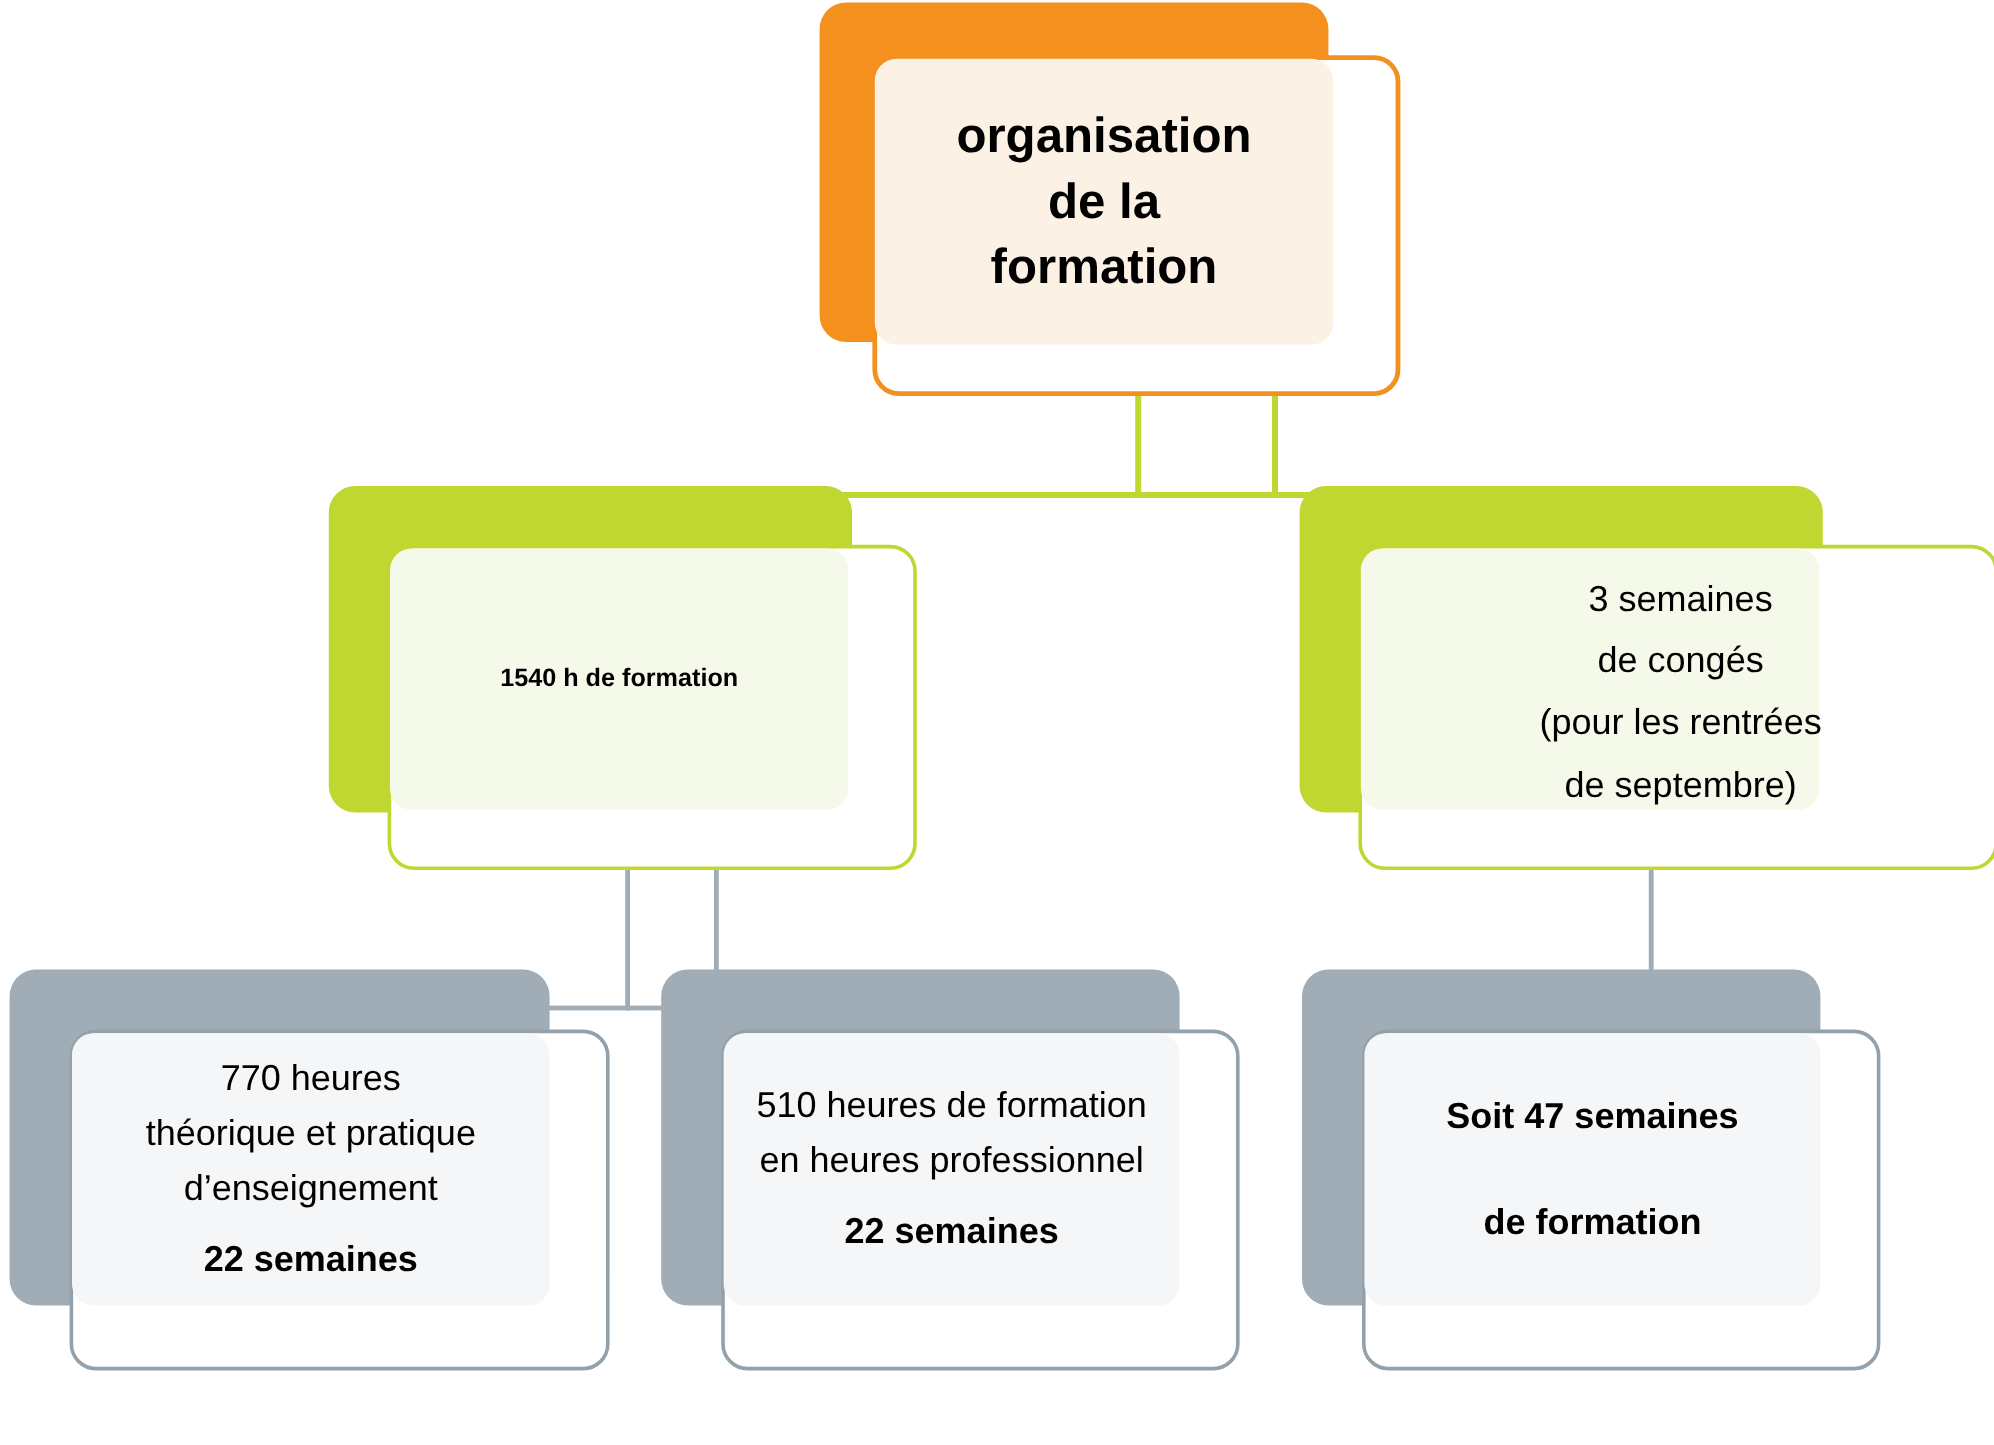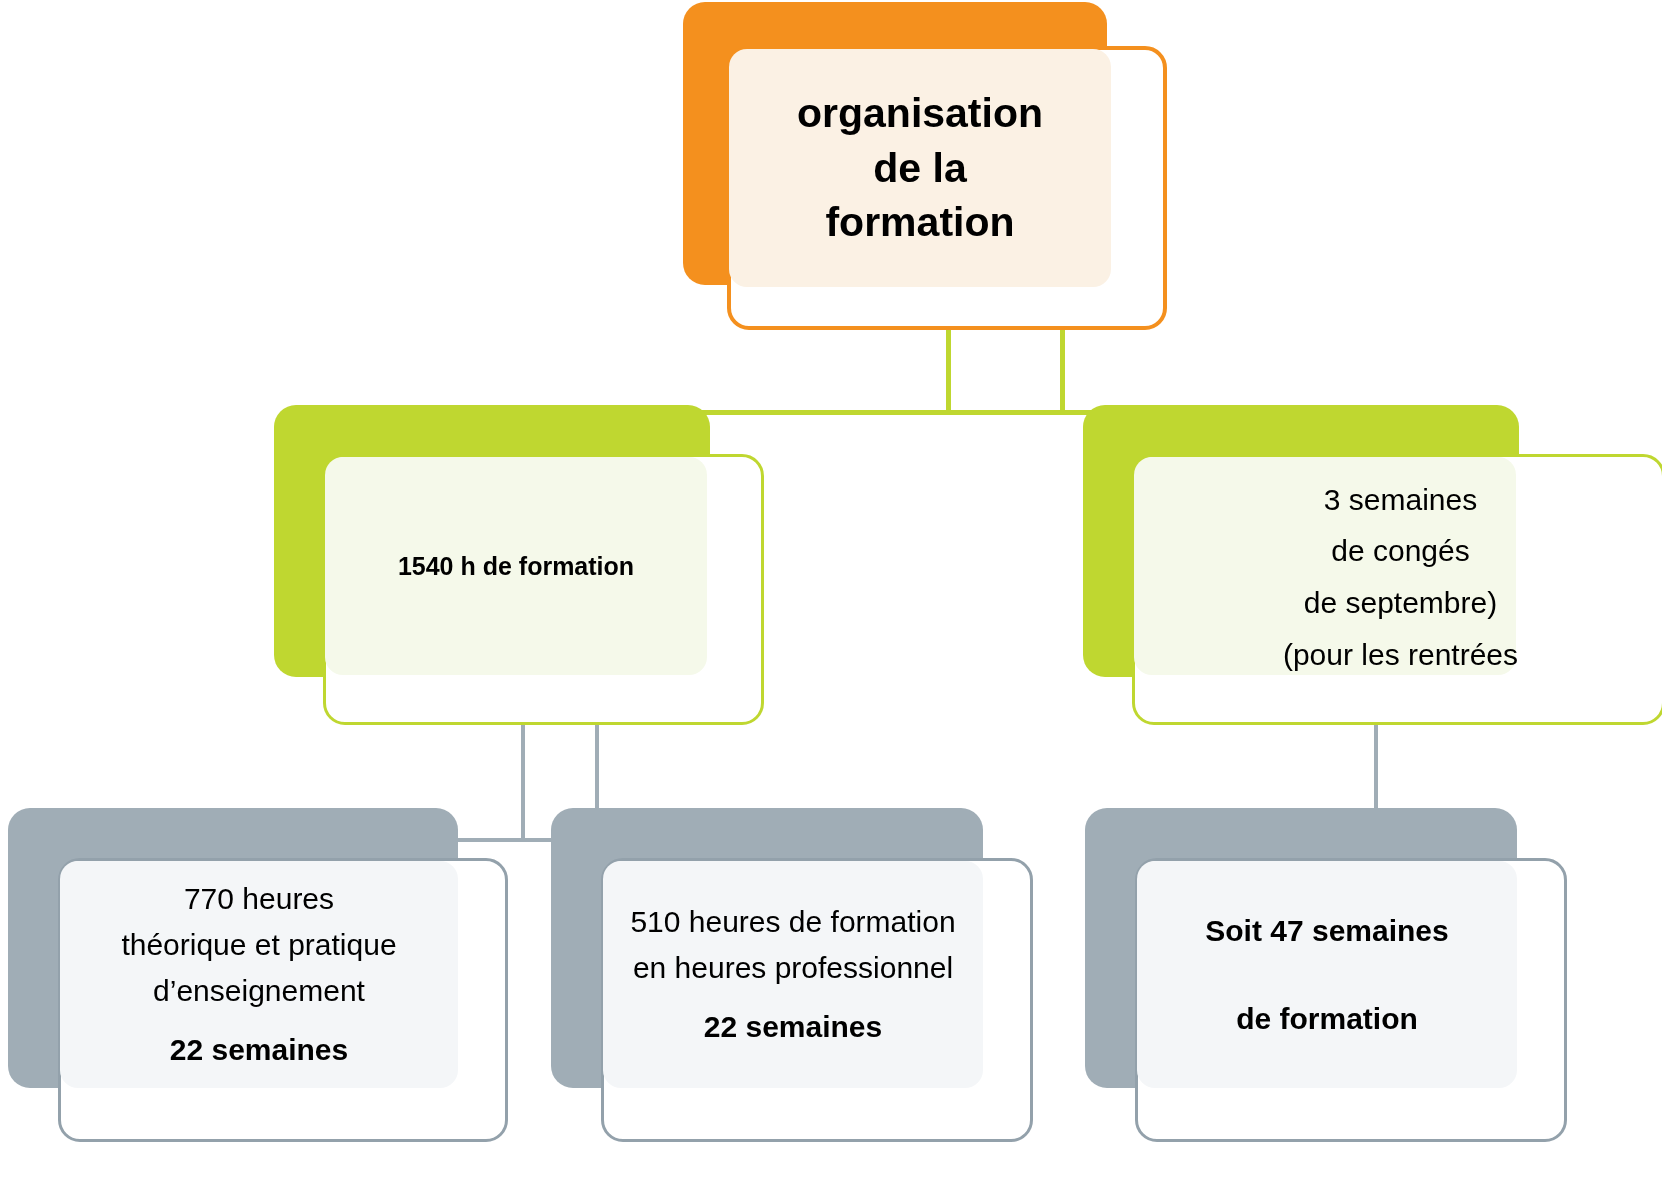--- a/index.html
+++ b/index.html
@@ -71,21 +71,21 @@
   .n-root .plate { background: #F4901E; }
   .n-root .card  { border-color: #F4901E; border-width: 4px; }
   .n-root .fill  { background: #FBF1E4; }
   .n-root .label { font-size: 41px; font-weight: bold; line-height: 1.34; }
 
   
   .n-green .plate { background: #BFD730; }
   .n-green .card  { border-color: #BFD730; border-width: 3px; }
   .n-green .fill  { background: #F5F9EA; }
 
-  .n-green.bold-label .label { font-size: 25px; font-weight: bold; justify-content: center; }
+  .n-green.bold-label .label { font-size: 21px; font-weight: bold; justify-content: center; }
   .n-green .label { font-size: 30px; line-height: 1.72; }
 
   
   .n-gray .plate { background: #A0ADB6; }
   .n-gray .card  { border-color: #93A1AB; border-width: 3px; }
   .n-gray .fill  { background: #F4F6F8; }
   .n-gray .label { font-size: 30px; line-height: 1.53; }
 </style>
 </head>
 <body>
@@ -126,22 +126,22 @@
     </div>
   </div>
 
   <div class="node n-green" style="left:1083px; top:405px; width:582px; height:320px;">
     <div class="plate" style="width:436px; height:272px;"></div>
     <div class="card" style="left:49px; top:49px; width:533px; height:271px;"></div>
     <div class="fill" style="left:51px; top:52px; width:382px; height:218px;"></div>
     <div class="label" style="left:51px; top:52px; width:533px; height:240px;">
       <span class="line">3 semaines</span>
       <span class="line">de congés</span>
+      <span class="line">(pour les rentrées</span>
       <span class="line">de septembre)</span>
-      <span class="line">(pour les rentrées</span>
     </div>
   </div>
 
   <div class="node n-gray" style="left:8px; top:808px; width:500px; height:390px;">
     <div class="plate" style="width:450px; height:280px;"></div>
     <div class="card" style="left:50px; top:50px; width:450px; height:284px;"></div>
     <div class="fill" style="left:52px; top:53px; width:398px; height:227px;"></div>
     <div class="label" style="left:46px; top:53px; width:410px; height:227px;text-align:right;">
       <span class="line">770 heures</span>
       <span class="line">théorique et pratique</span>

